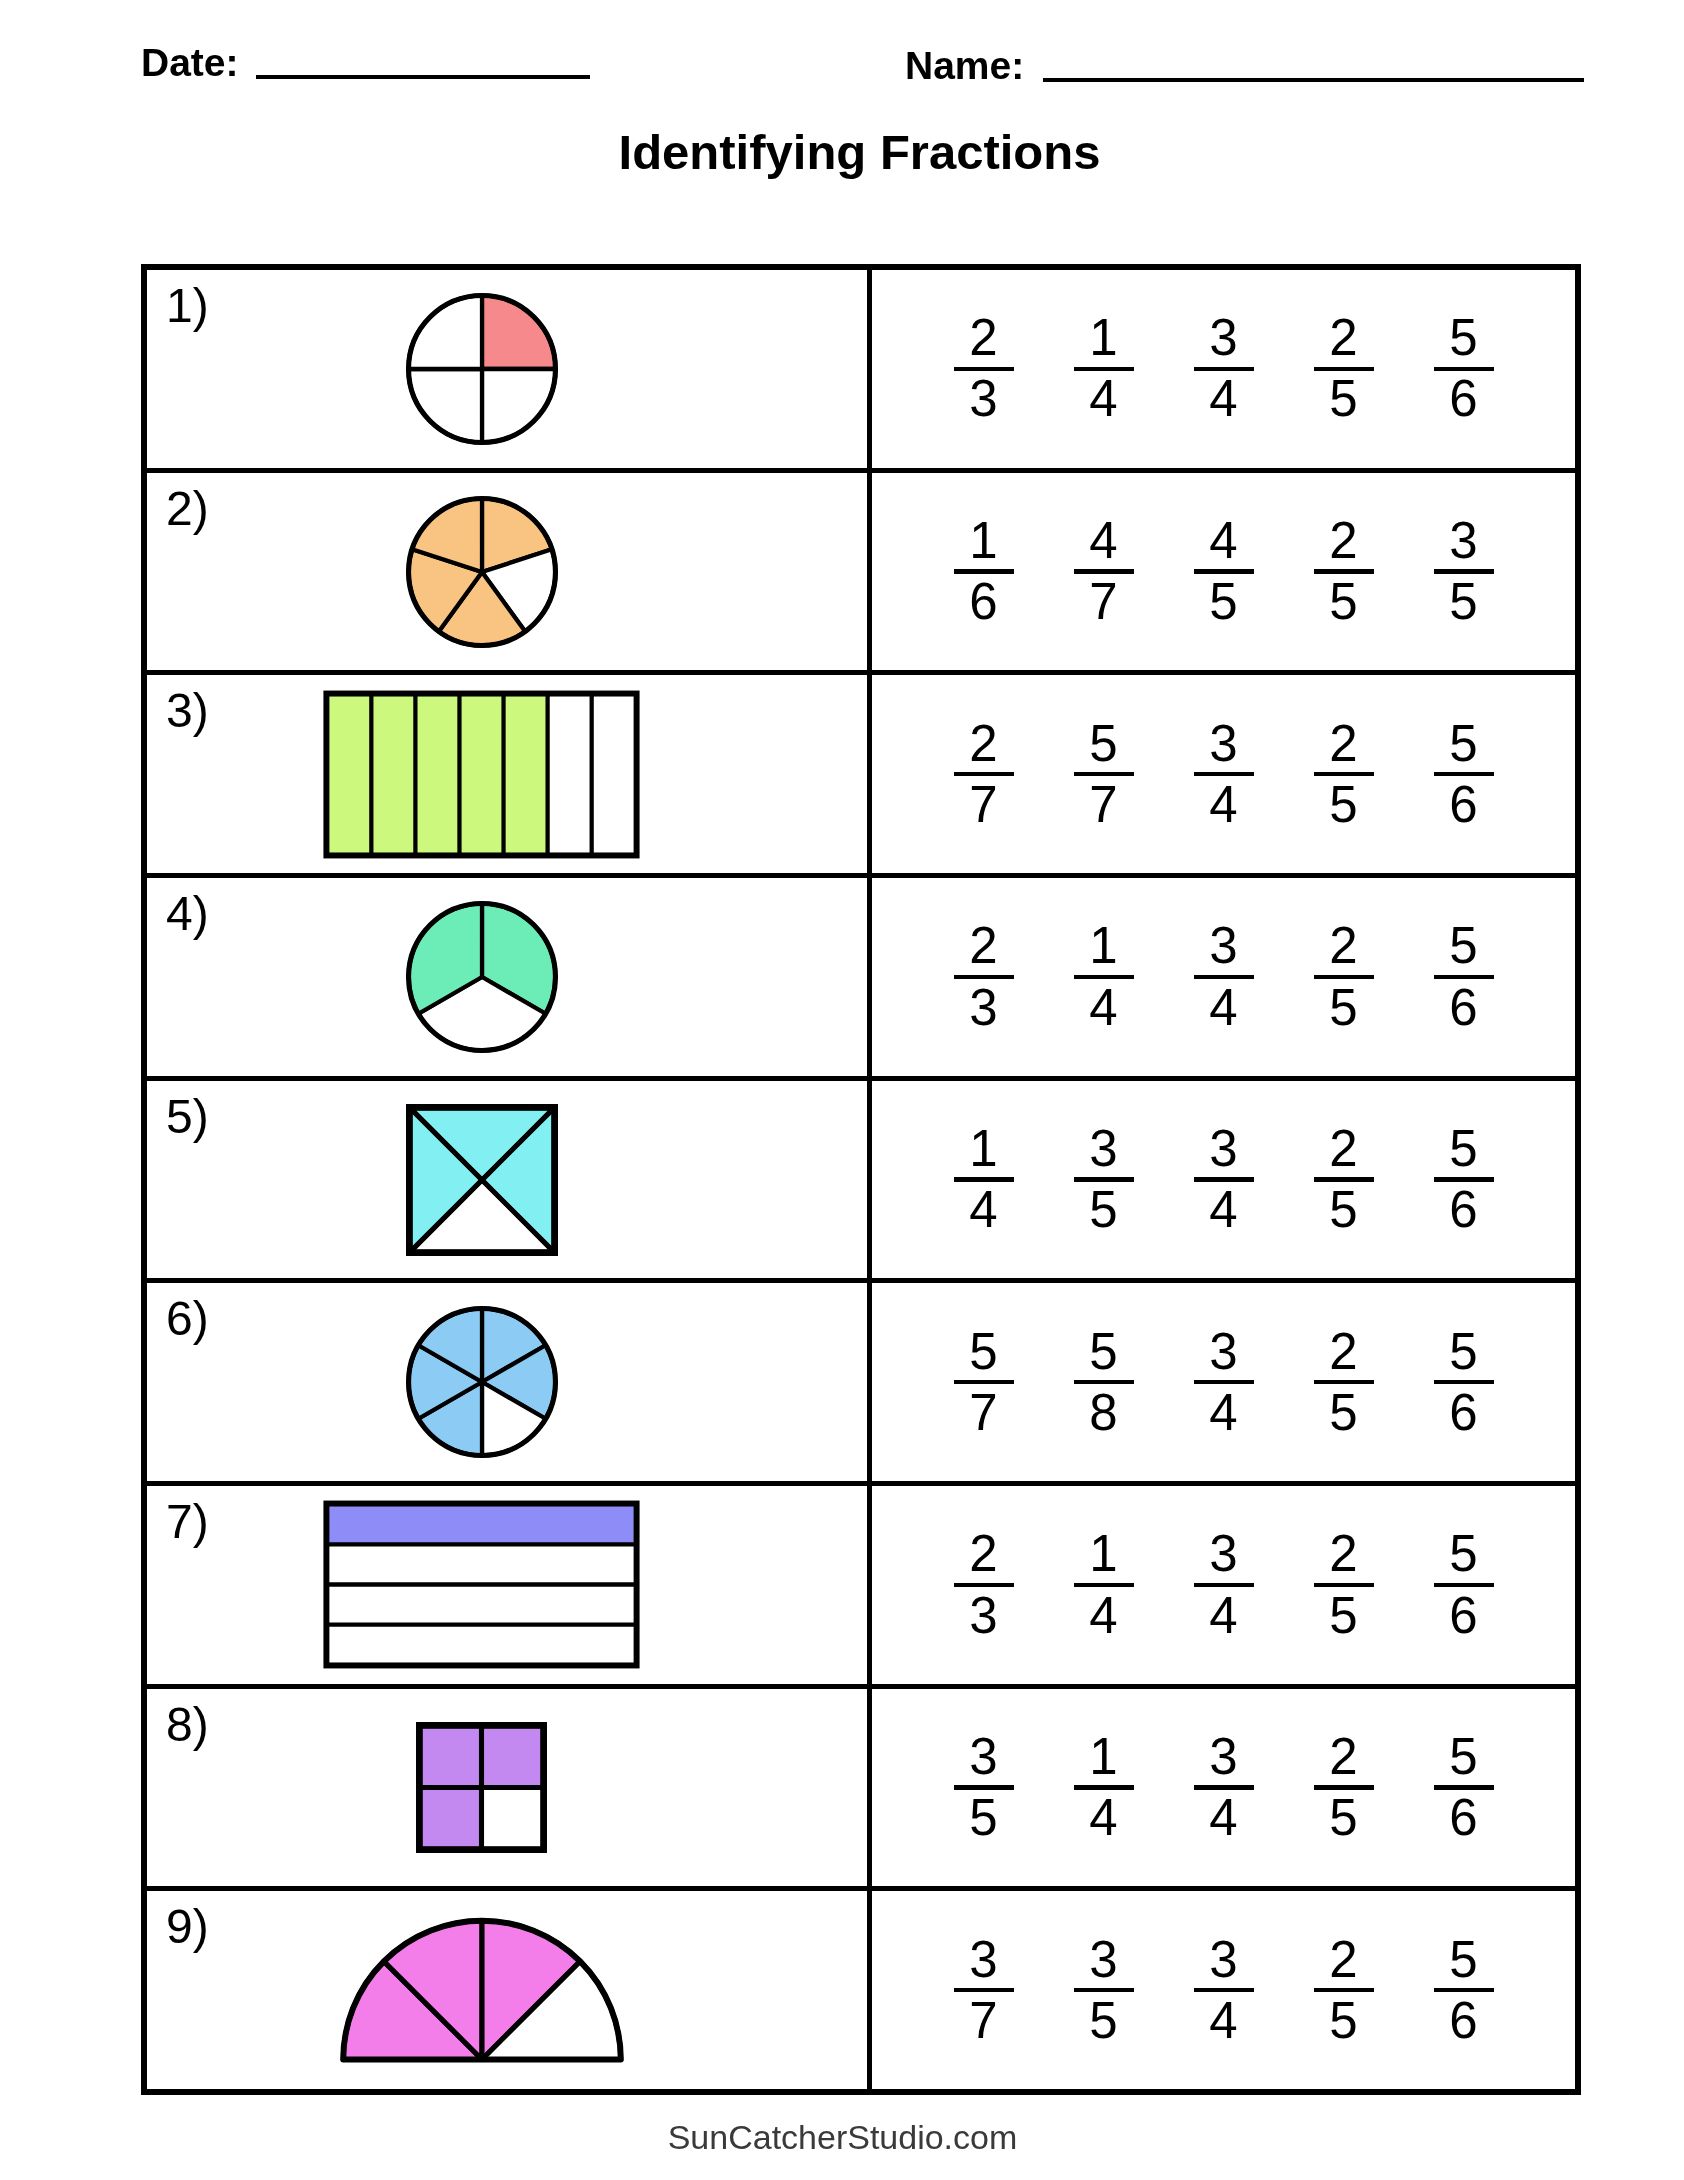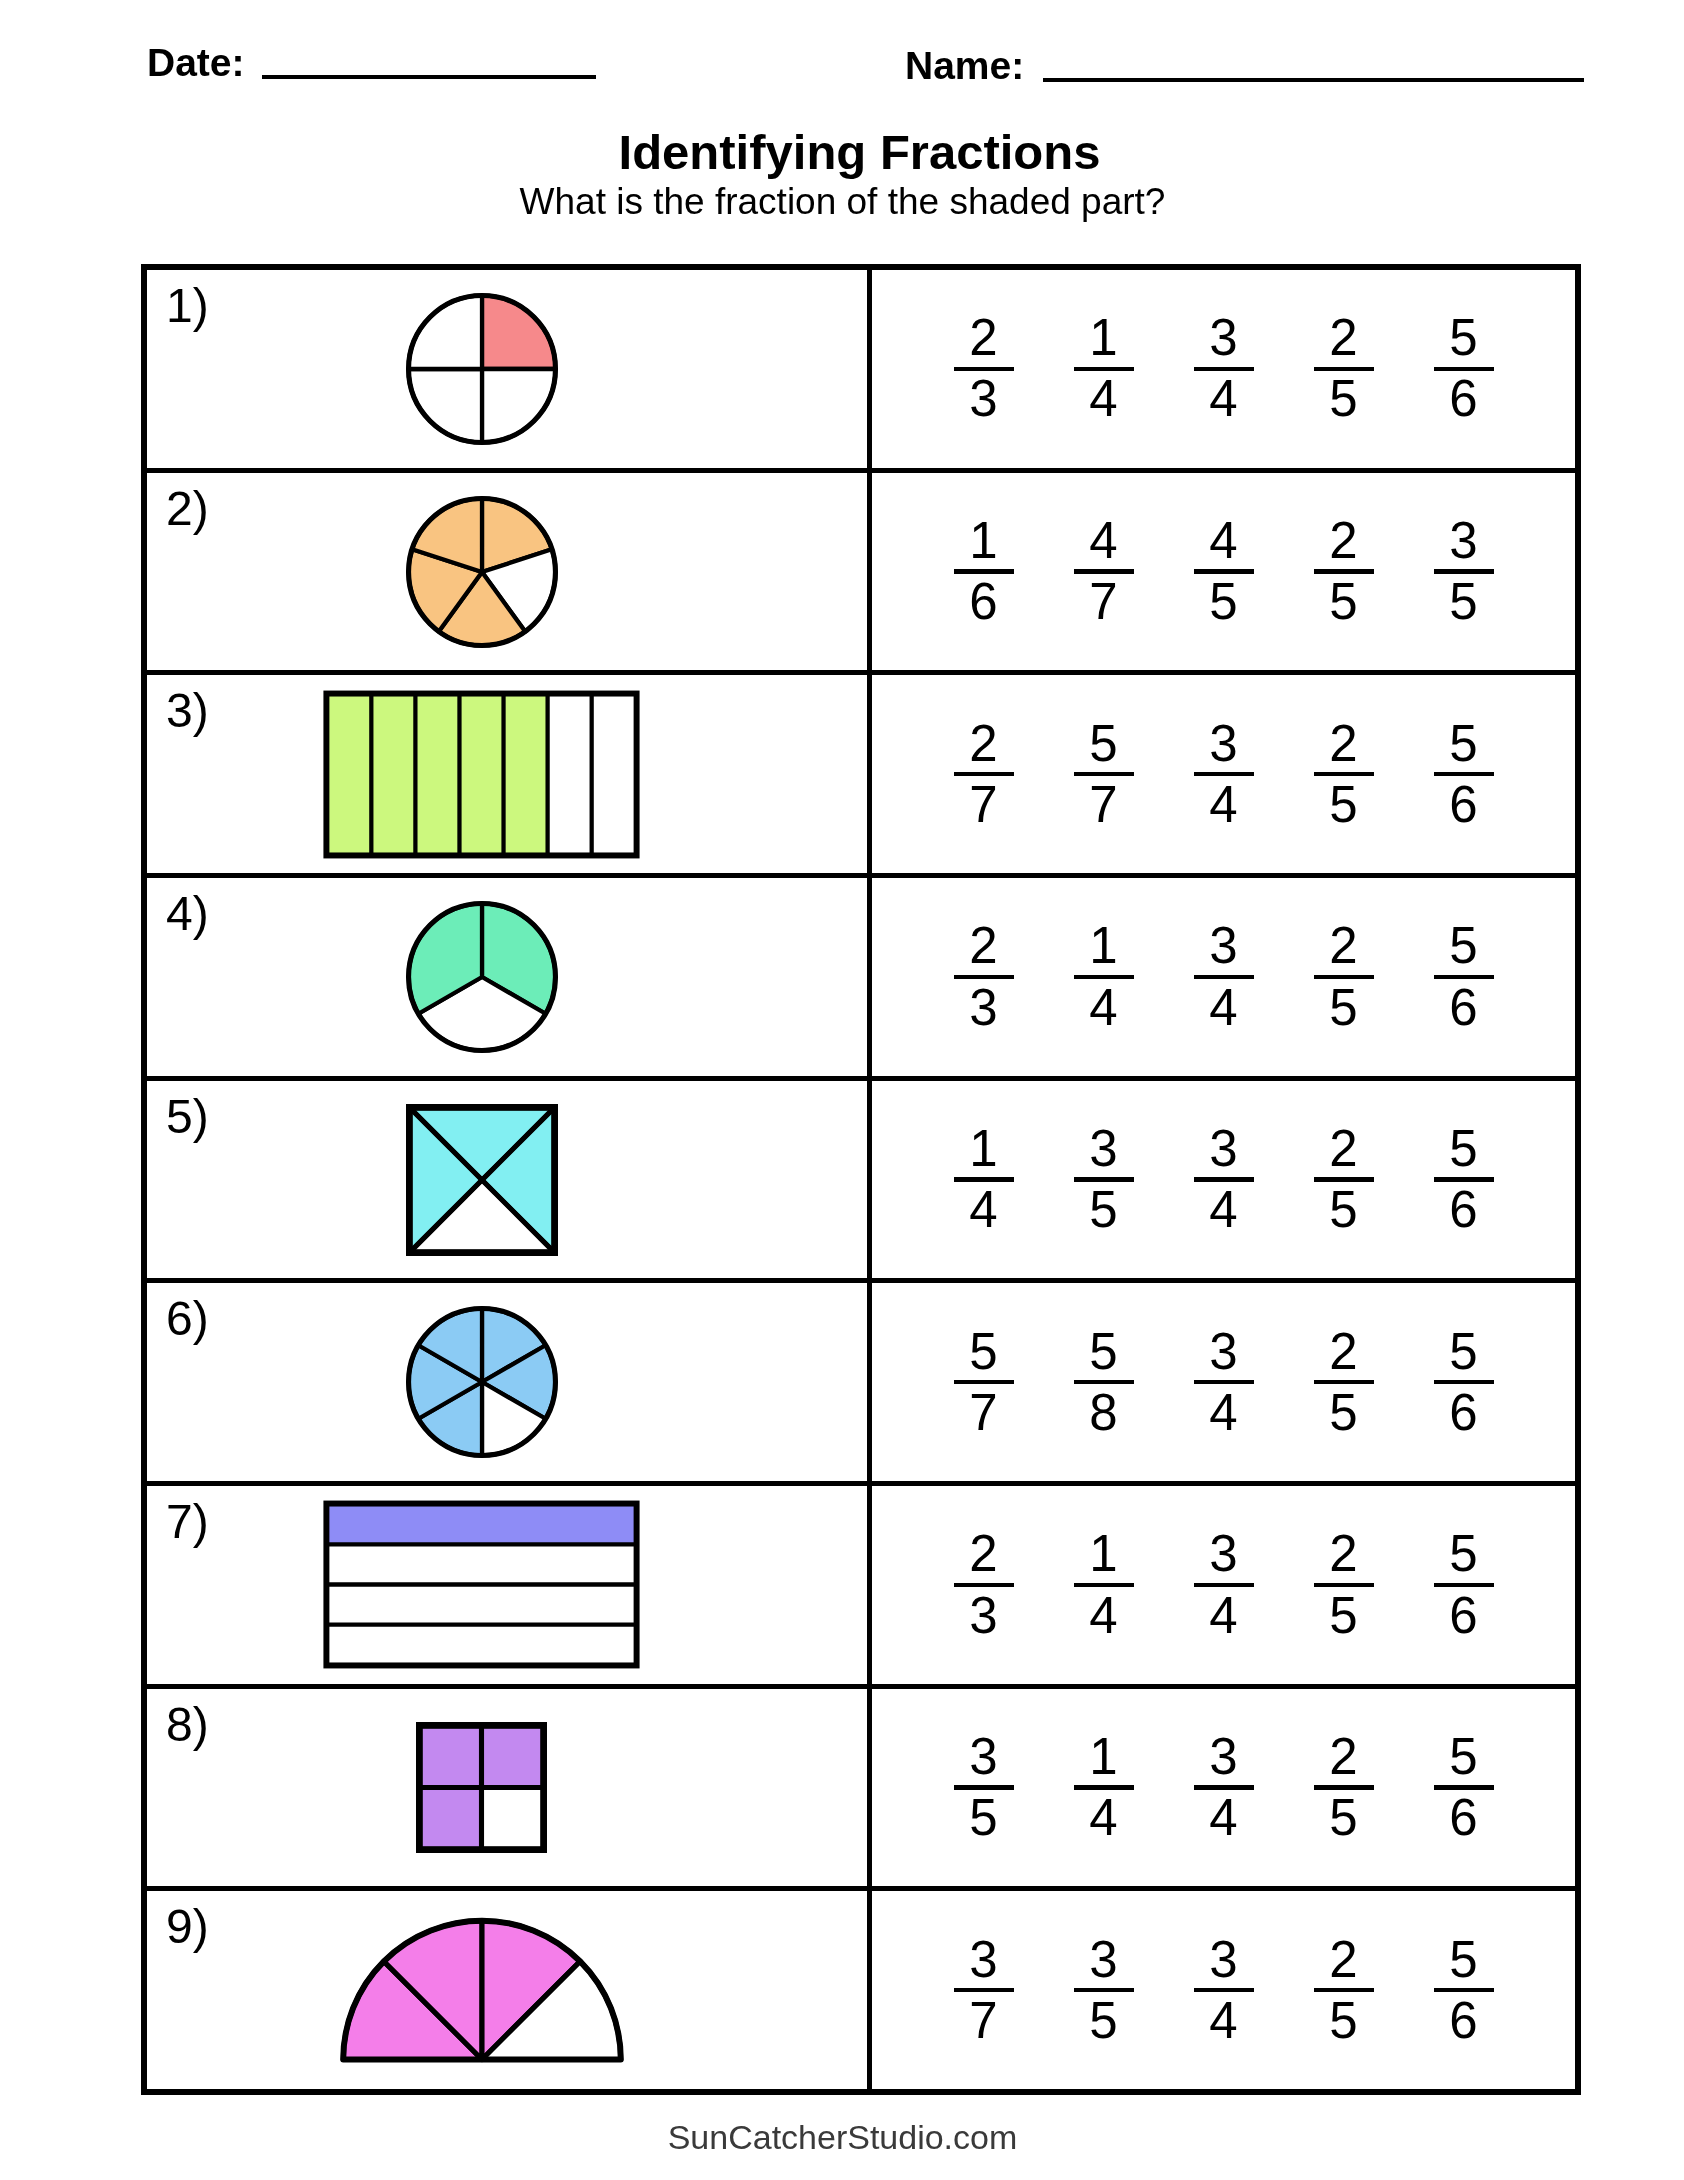--- a/index.html
+++ b/index.html
@@ -2,21 +2,21 @@
 <html style="font-size:13.6px"><head>
 <meta charset="utf-8">
 <style>
   html,body{margin:0;padding:0;background:#fff;}
   .page{
     position:relative;width:1685px;height:2181px;background:#ffffff;
     font-family:"Liberation Sans",sans-serif;color:#000;overflow:hidden;
   }
   
   .field-group{position:absolute;display:flex;align-items:flex-end;}
-  .date-group{left:147px;top:43px;gap:17px;}
+  .date-group{left:141px;top:43px;gap:17px;}
   .name-group{left:905px;top:46px;gap:19px;justify-content:space-between;}
   .field-label{font-weight:bold;font-size:39px;line-height:1;}
   .write-line{display:inline-block;height:3.4px;background:#000;margin-bottom:3.4px;}
   .date-line{width:334px;}
   .name-line{width:541px;}
   .title{position:absolute;top:107px;left:0;width:100%;text-align:center;
          font-size:49px;font-weight:bold;margin:17px;}
   .subtitle{position:absolute;top:181px;left:0;width:100%;text-align:center;font-size:37px;}
   
   .table{
@@ -50,21 +50,20 @@
     <span class="field-label">Date:</span>
     <span class="write-line date-line"></span>
   </div>
 
   <div class="field-group name-group">
     <span class="field-label">Name:</span>
     <span class="write-line name-line"></span>
   </div>
 
   <h1 class="title">Identifying Fractions</h1>
-  <div class="subtitle">What is the fraction of the shaded part?</div>
 
   <div class="table" id="rows">
       <div class="t-row">
         <div class="cell-left">
           <div class="q-num">1)</div>
           <div class="shape-wrap">
             <svg width="164" height="164" viewBox="0 0 192 192">
               <path d="M 96 96 L 96.00 10.00 A 86 86 0 0 1 182.00 96.00 Z" fill="#f6898b" stroke="#000" stroke-width="5" stroke-linejoin="round"></path>
               <path d="M 96 96 L 182.00 96.00 A 86 86 0 0 1 96.00 182.00 Z" fill="#ffffff" stroke="#000" stroke-width="5" stroke-linejoin="round"></path>
               <path d="M 96 96 L 96.00 182.00 A 86 86 0 0 1 10.00 96.00 Z" fill="#ffffff" stroke="#000" stroke-width="5" stroke-linejoin="round"></path>

